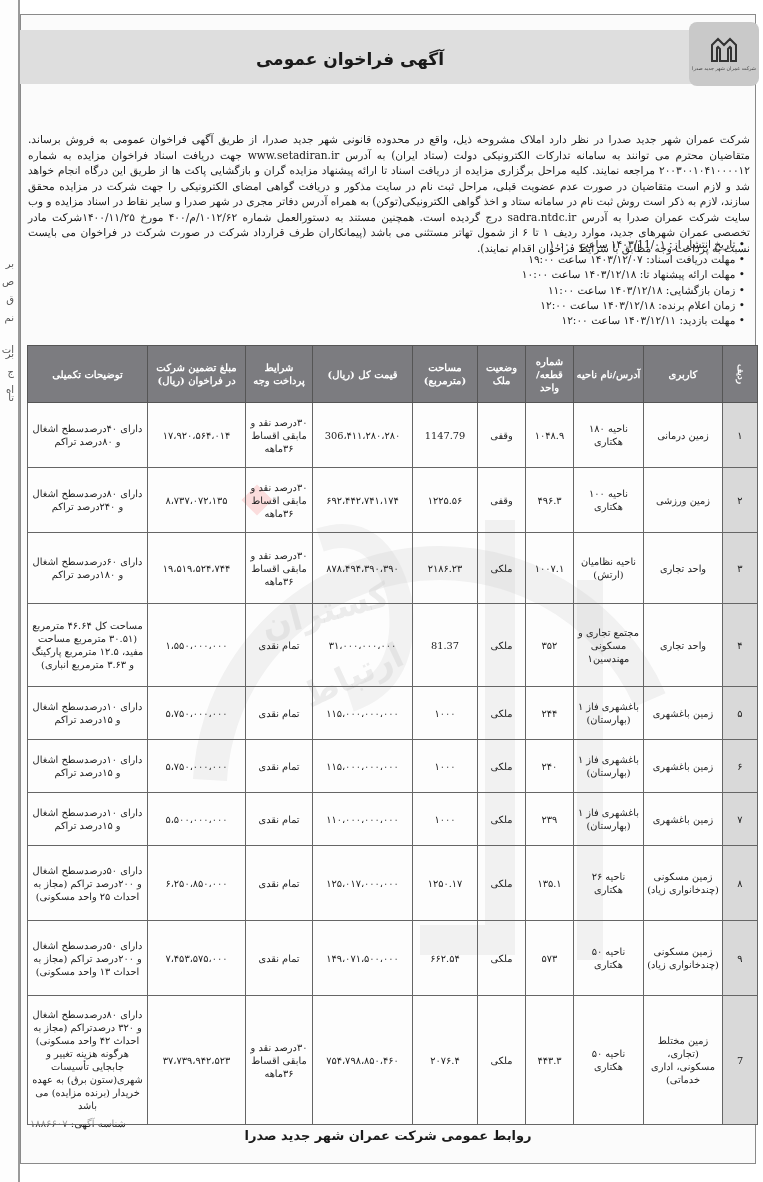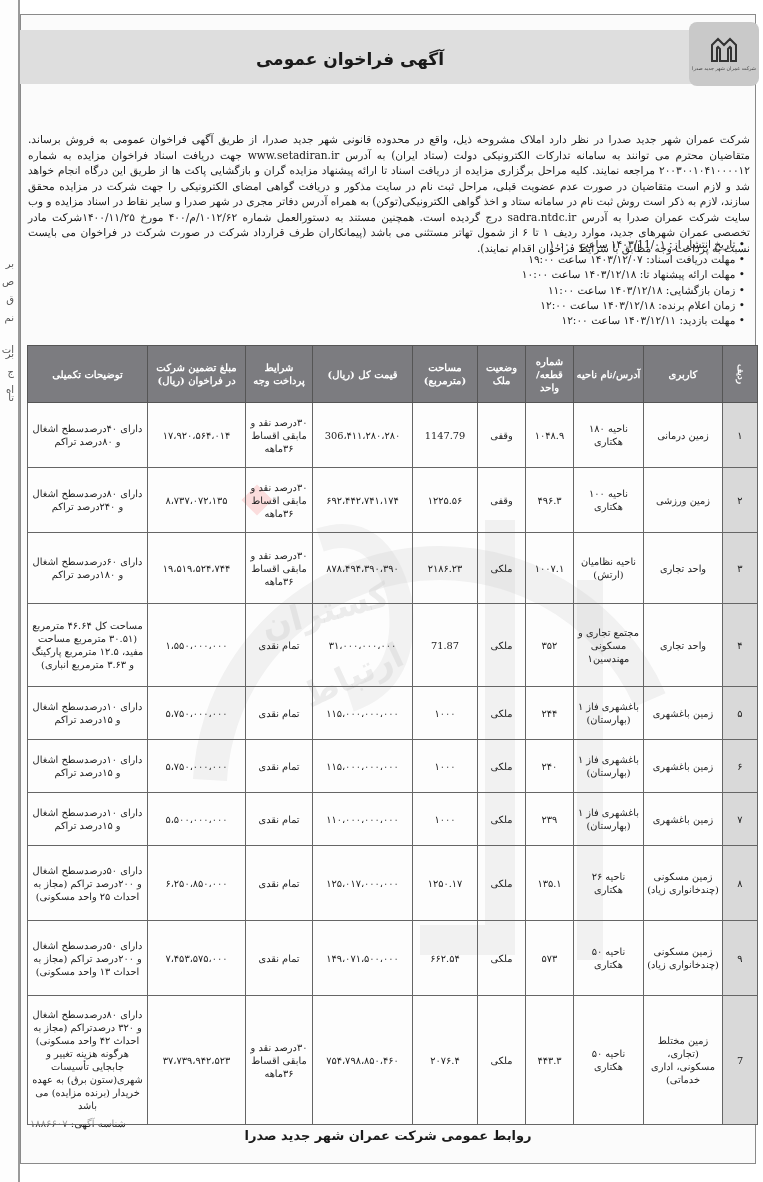--- a/index.html
+++ b/index.html
@@ -155,21 +155,21 @@
       <td>۳۰درصد نقد و مابقی اقساط ۳۶ماهه</td>
       <td>۱۹،۵۱۹،۵۲۴،۷۴۴</td>
       <td>دارای ۶۰درصدسطح اشغال و ۱۸۰درصد تراکم</td>
     </tr>
     <tr class="r4">
       <td class="rownum">۴</td>
       <td>واحد تجاری</td>
       <td>مجتمع تجاری و مسکونی مهندسین۱</td>
       <td>۳۵۲</td>
       <td>ملکی</td>
-      <td>71.87</td>
+      <td>81.37</td>
       <td>۳۱،۰۰۰،۰۰۰،۰۰۰</td>
       <td>تمام نقدی</td>
       <td>۱،۵۵۰،۰۰۰،۰۰۰</td>
       <td>مساحت کل ۴۶.۶۴ مترمربع (۳۰.۵۱ مترمربع مساحت مفید، ۱۲.۵ مترمربع پارکینگ و ۳.۶۳ مترمربع انباری)</td>
     </tr>
     <tr class="r5">
       <td class="rownum">۵</td>
       <td>زمین باغشهری</td>
       <td>باغشهری فاز ۱ (بهارستان)</td>
       <td>۲۴۴</td>

